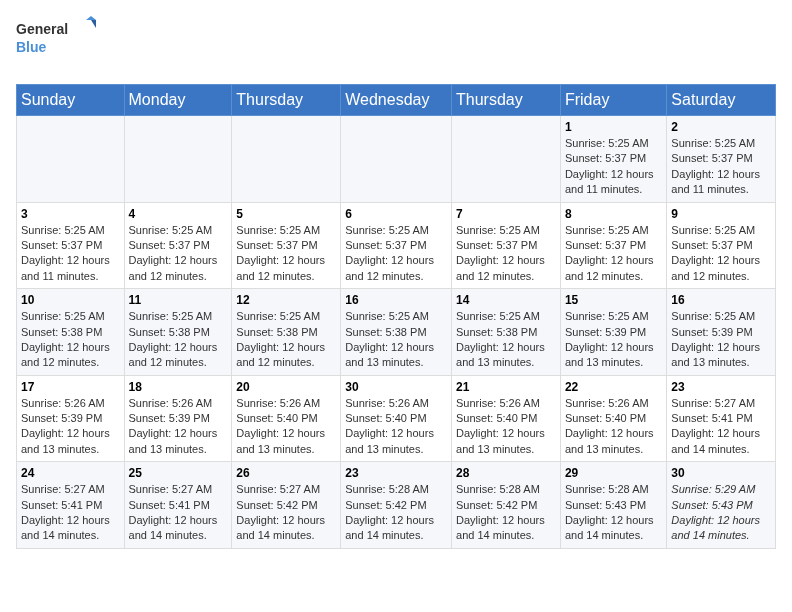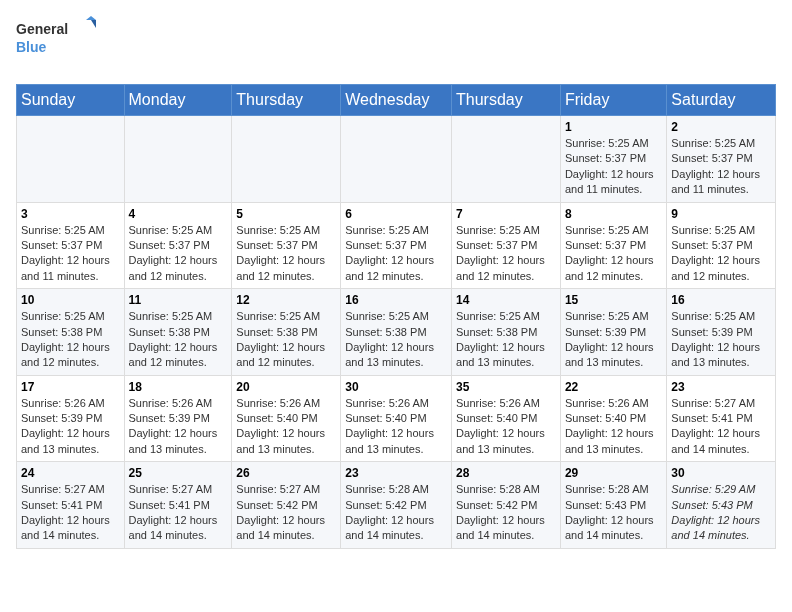--- a/index.html
+++ b/index.html
@@ -236,21 +236,21 @@
 Sunset: 5:40 PM
 Daylight: 12 hours and 13 minutes.</div>
         </td>
         <td>
           <span class="day-num">30</span>
           <div class="cell-info" style="white-space: pre-line;">Sunrise: 5:26 AM
 Sunset: 5:40 PM
 Daylight: 12 hours and 13 minutes.</div>
         </td>
         <td>
-          <span class="day-num">35</span>
+          <span class="day-num">21</span>
           <div class="cell-info" style="white-space: pre-line;">Sunrise: 5:26 AM
 Sunset: 5:40 PM
 Daylight: 12 hours and 13 minutes.</div>
         </td>
         <td>
           <span class="day-num">22</span>
           <div class="cell-info" style="white-space: pre-line;">Sunrise: 5:26 AM
 Sunset: 5:40 PM
 Daylight: 12 hours and 13 minutes.</div>
         </td>

